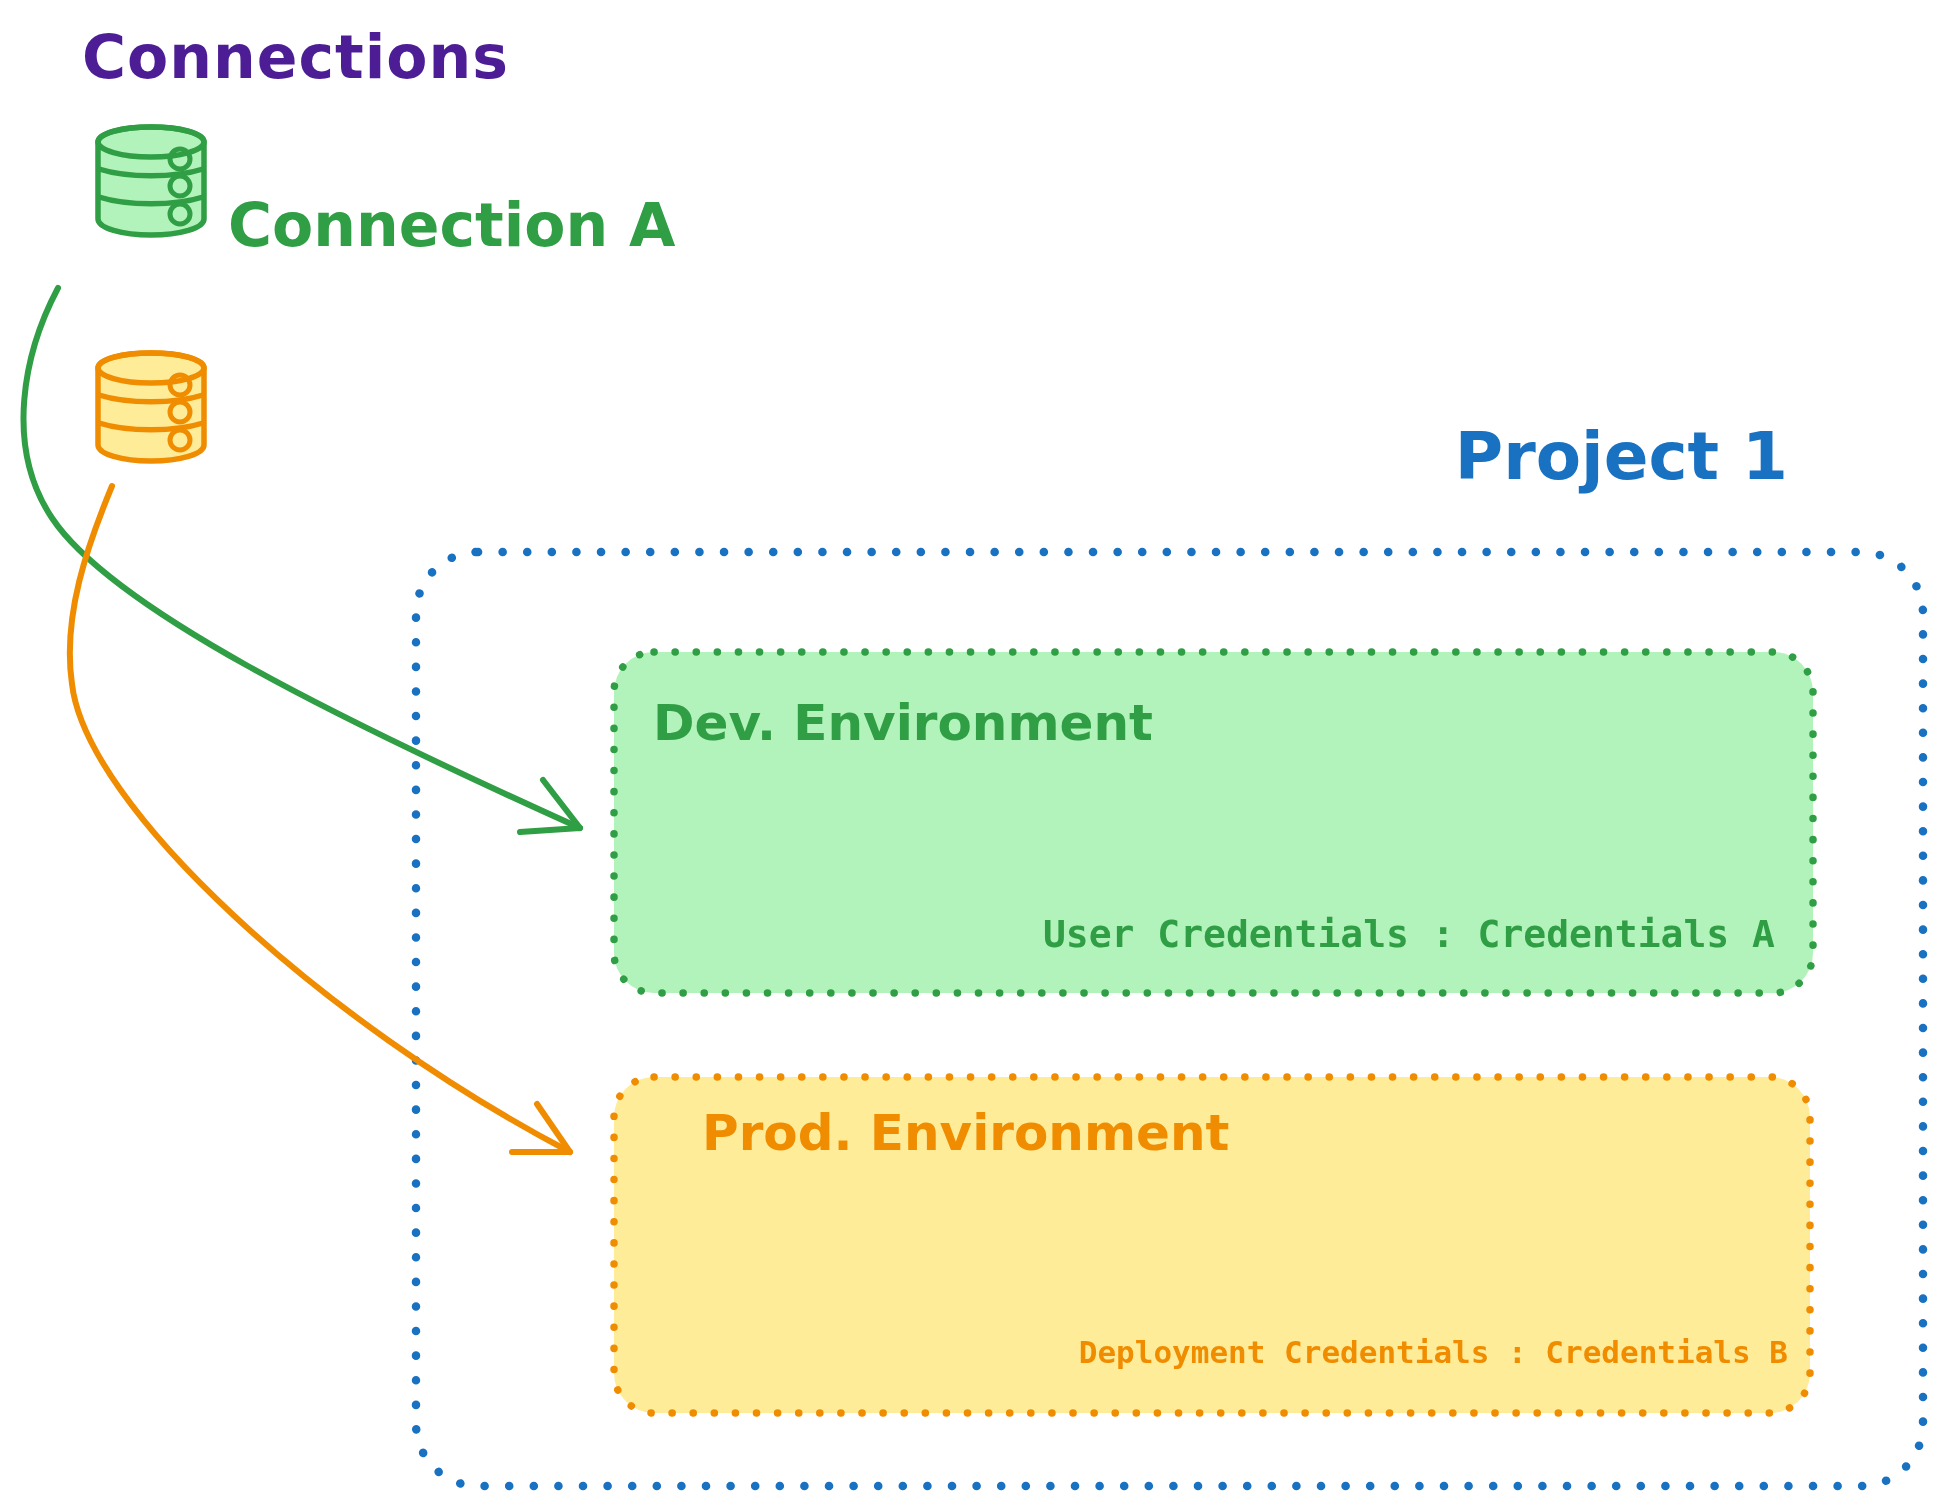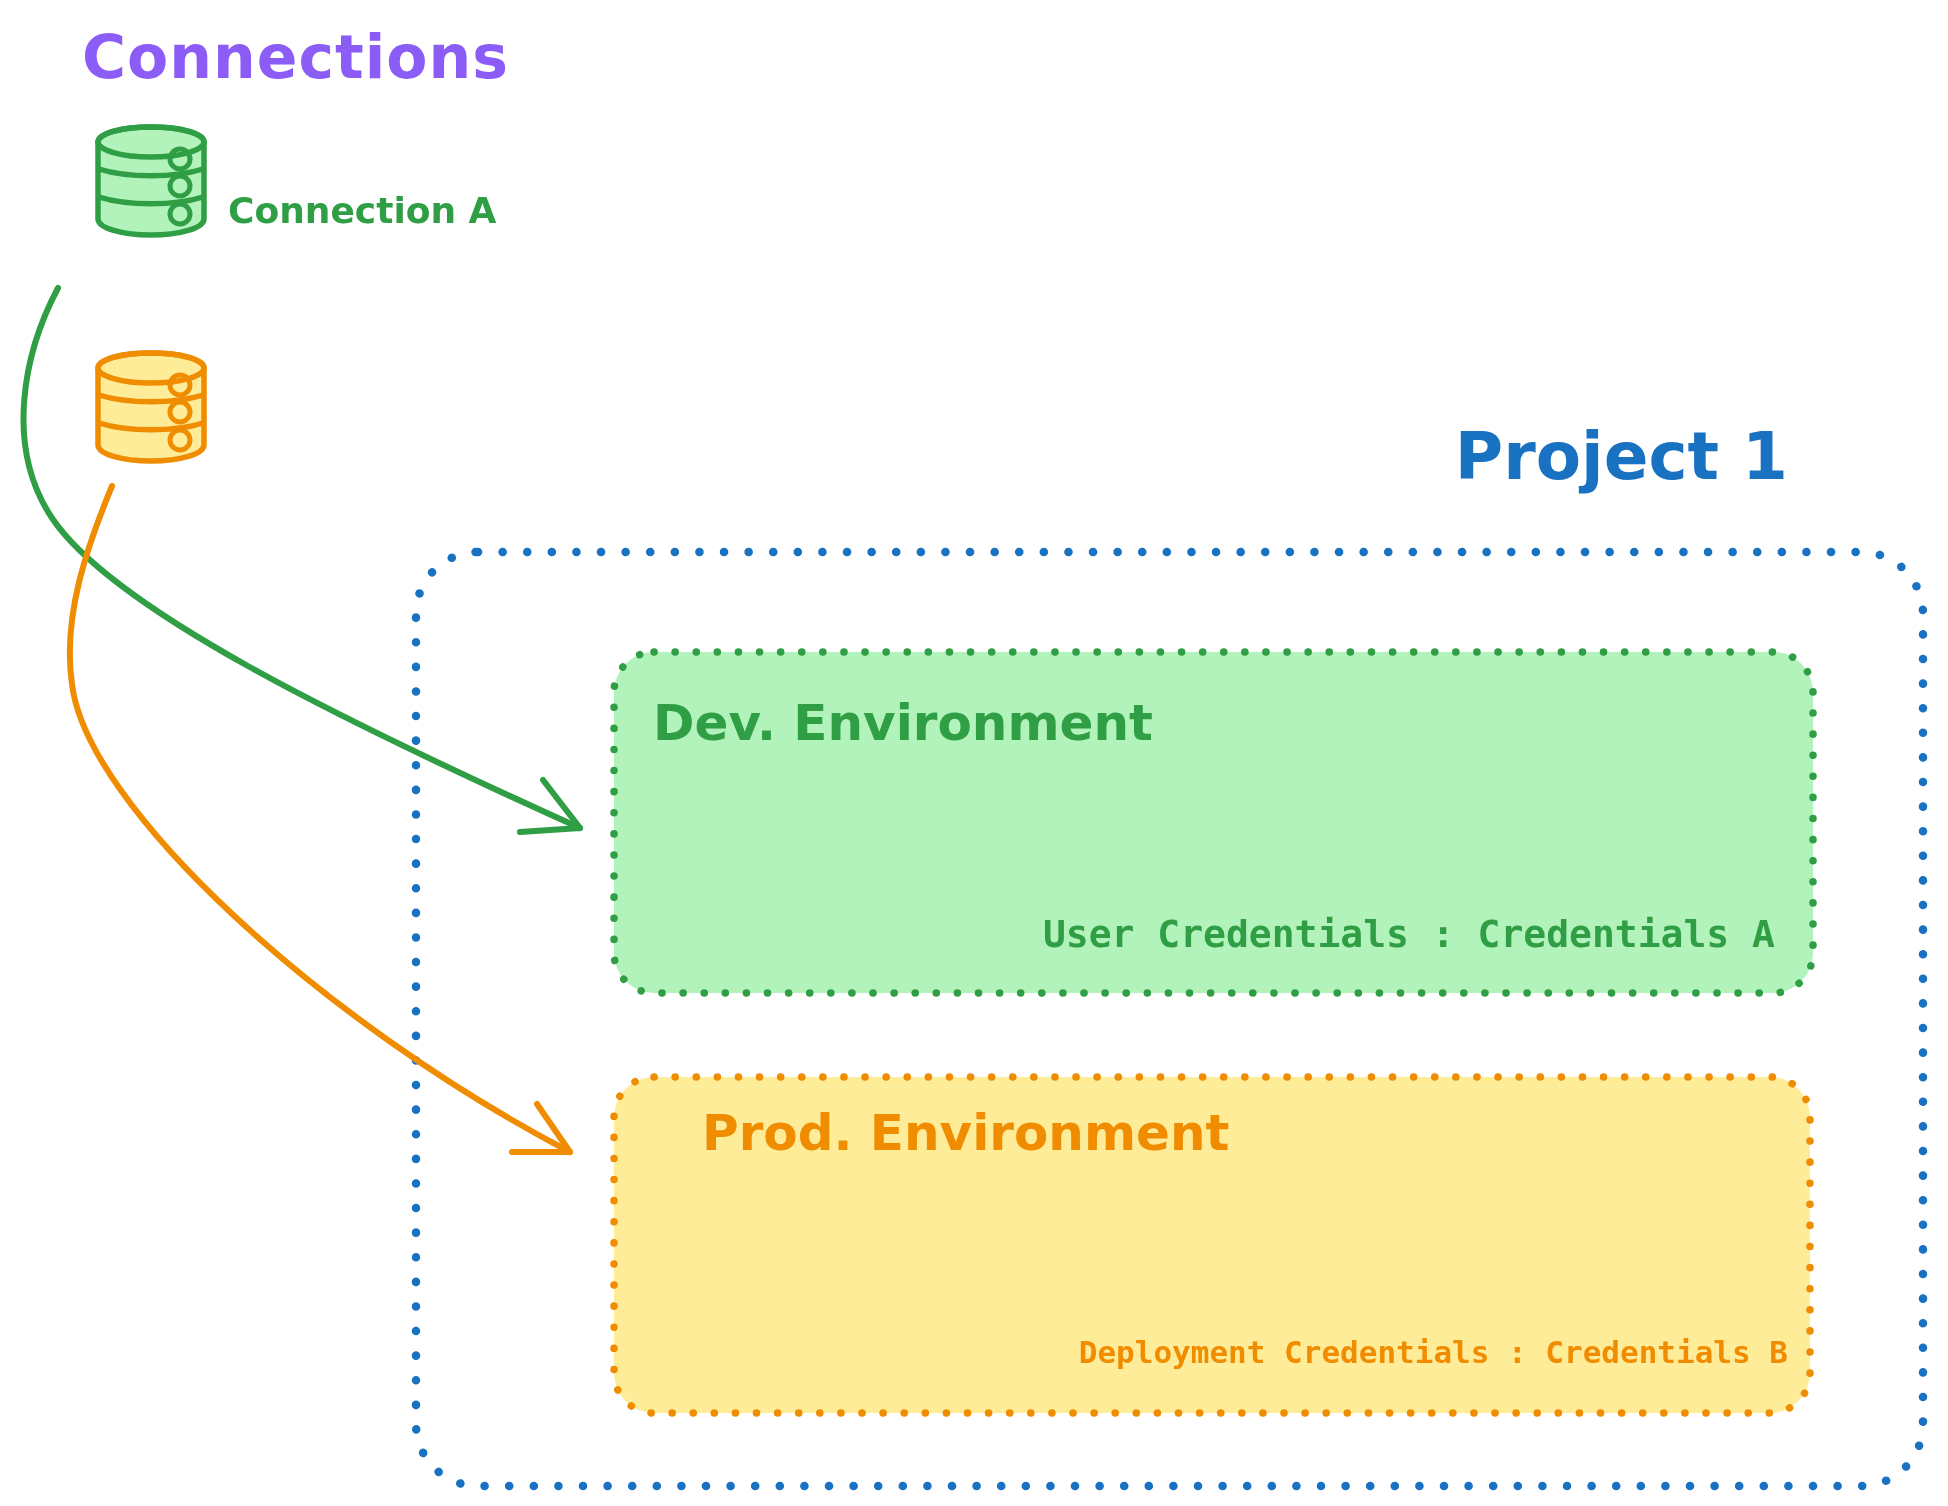--- a/index.html
+++ b/index.html
@@ -8,22 +8,22 @@
     width:1948px;height:1506px;
     background:#ffffff;
     overflow:hidden;
     font-family:"DejaVu Sans",sans-serif;
   }
   .layer{position:absolute;left:0;top:0;}
   .txt{position:absolute;white-space:nowrap;}
   .hand{font-family:"DejaVu Sans",sans-serif;font-weight:700;}
   .mono{font-family:"DejaVu Sans Mono",monospace;font-weight:700;}
 
-  .connections-title{left:82px;top:22px;font-size:60px;color:#8b5cf6;letter-spacing:1px;}
-  .conn-a-label{left:228px;top:190px;font-size:36px;color:#2f9e44;}
+  .connections-title{left:82px;top:22px;font-size:60px;color:#4c1d95;letter-spacing:1px;}
+  .conn-a-label{left:228px;top:190px;font-size:60px;color:#2f9e44;}
   .conn-b-label{left:220px;top:386px;font-size:48px;color:#f08c00;}
   .project-title{left:1288px;top:418px;width:500px;text-align:right;font-size:66px;color:#1971c2;}
   .dev-title{left:653px;top:694px;font-size:50px;color:#2f9e44;}
   .prod-title{left:655px;top:1104px;font-size:50px;color:#f08c00;margin-left:47px;}
   .dev-creds{left:800px;top:912px;width:975px;text-align:right;font-size:38px;color:#2f9e44;}
   .prod-creds{left:800px;top:1334px;width:988px;text-align:right;font-size:31px;color:#f08c00;}
 </style>
 </head>
 <body>
 

